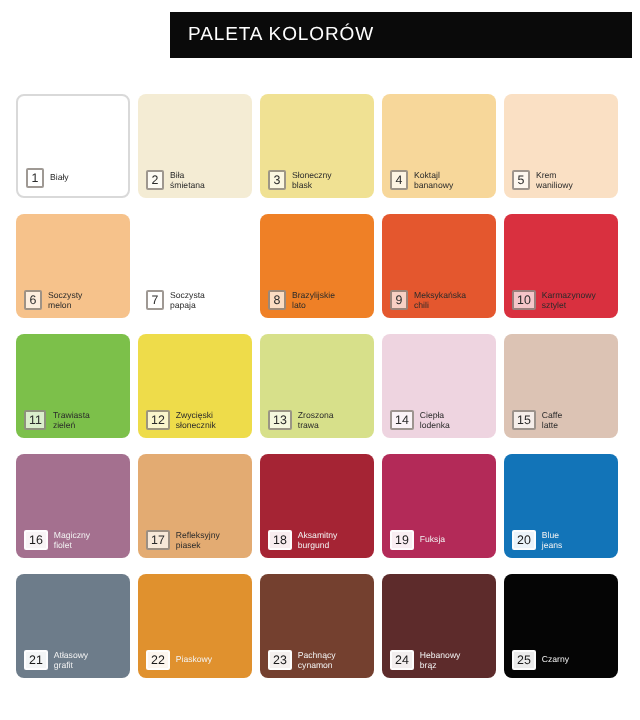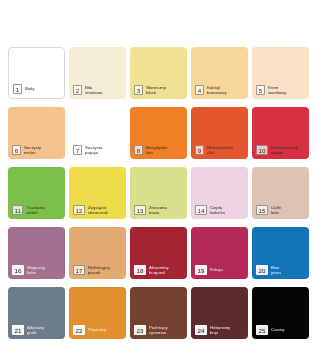--- a/index.html
+++ b/index.html
@@ -103,20 +103,23 @@
   }
   .swatch.dark .swatch-label {
     color: #f2f2f2;
   }
 </style>
 </head>
 <body>
 
 <div class="page">
 
+  <div class="header-bar">
+    <span class="header-title">PALETA KOLORÓW</span>
+  </div>
 
   <div class="palette-grid" id="palette-grid">
       <div class="swatch outlined" style="background: rgb(255, 255, 255);">
         <div class="swatch-footer">
           <span class="swatch-number">1</span>
           <span class="swatch-label"><span>Biały</span></span>
         </div>
       </div>
       <div class="swatch" style="background: rgb(244, 236, 212);">
         <div class="swatch-footer">

